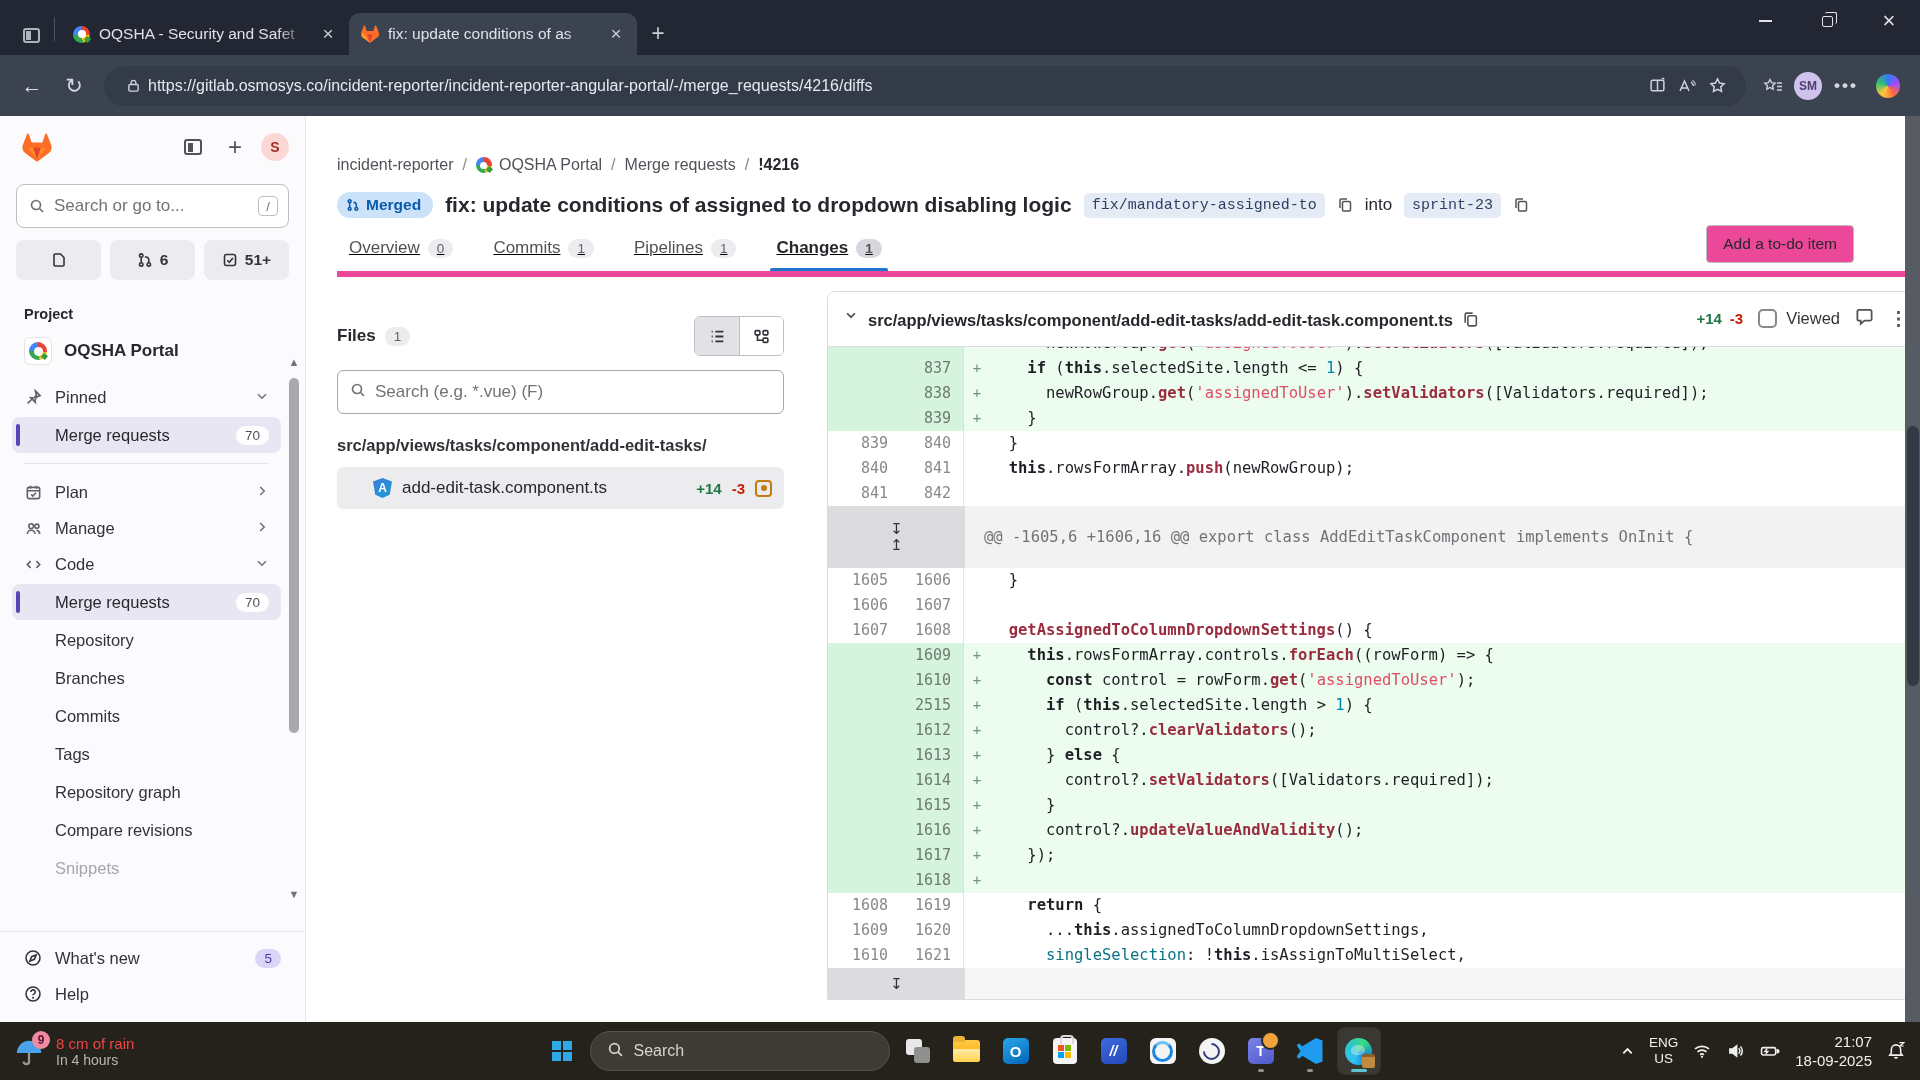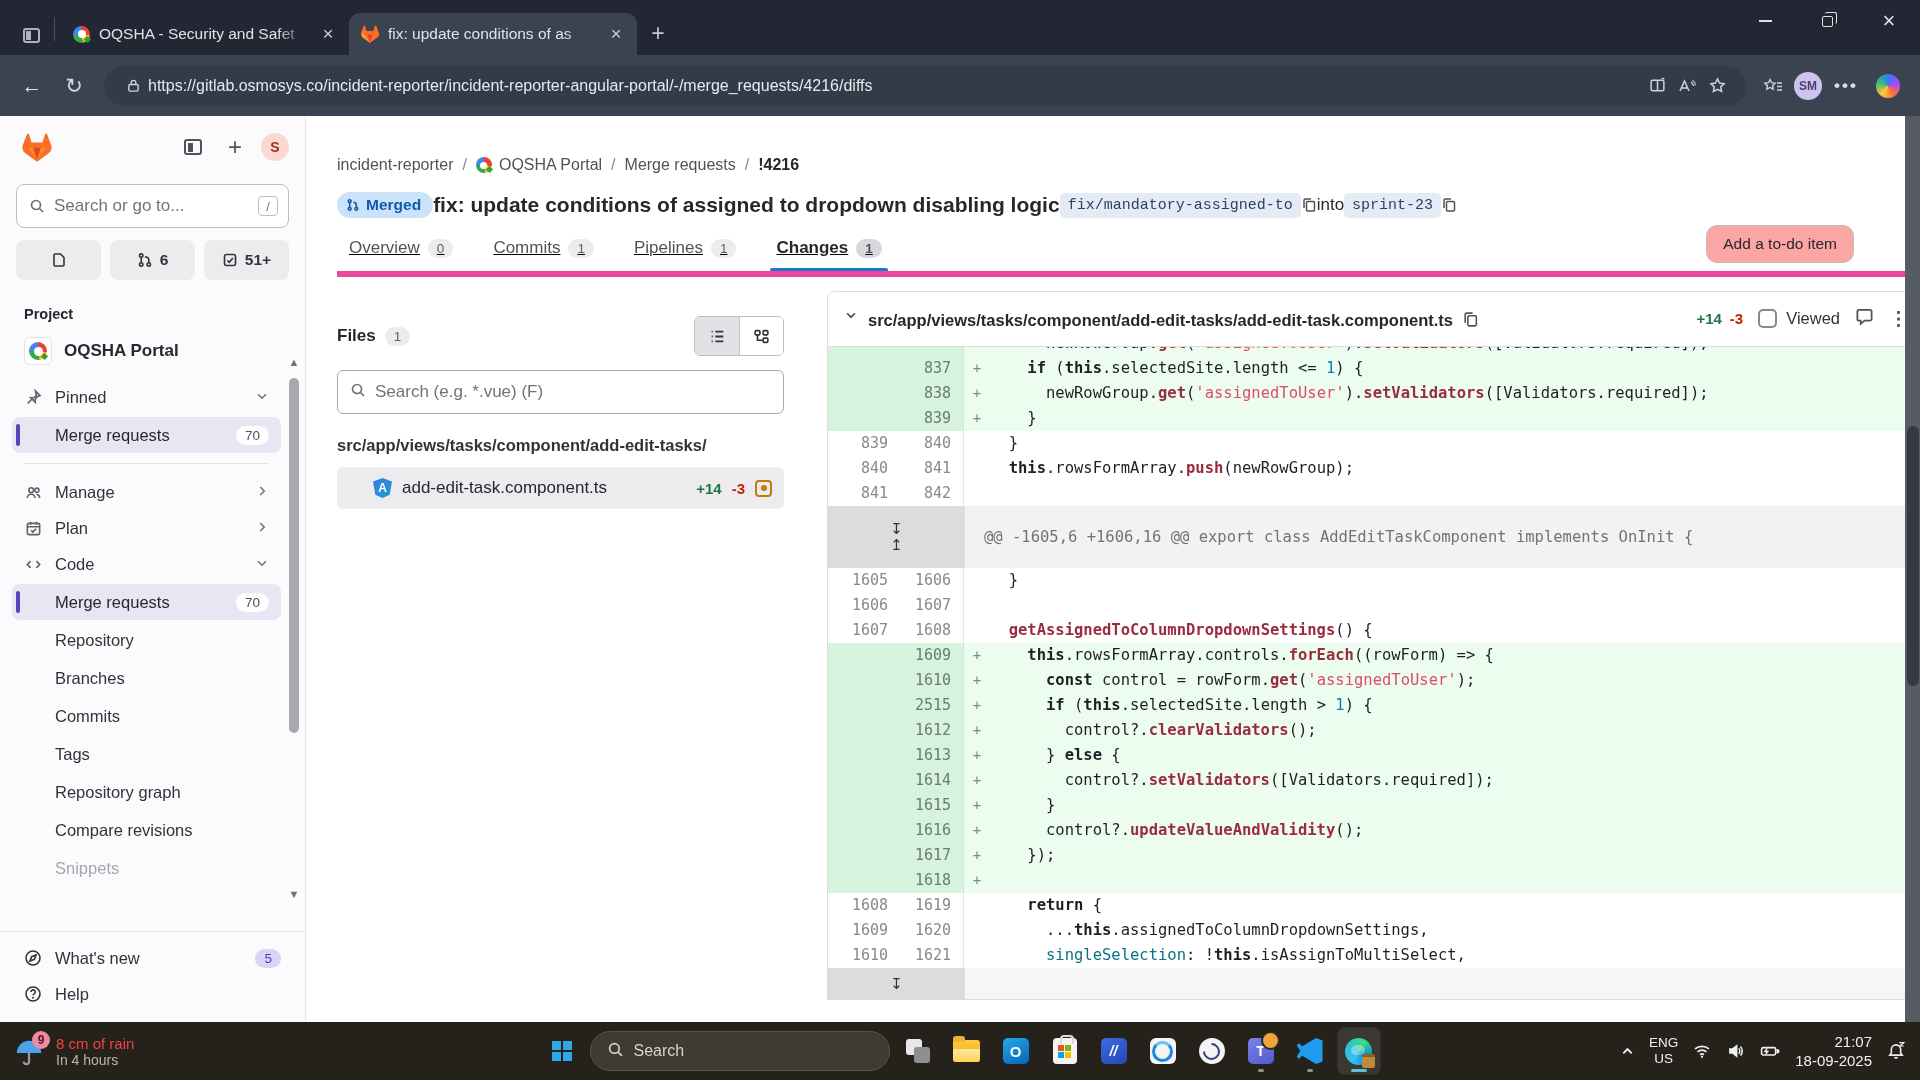--- a/index.html
+++ b/index.html
@@ -74,34 +74,34 @@
   .sb-scrollbar { position:absolute; right:5px; top:240px; bottom:130px; width:12px; }
   .sb-sb-arrow { position:absolute; left:0; width:12px; color:#737278; font-size:11px; text-align:center; }
   .sb-sb-thumb { position:absolute; left:1px; width:10px; border-radius:5px; background:#a9a9ad; top:22px; height:355px; }
 
   
   .gl-main { flex:1; padding:16px 0 0 31px; position:relative; overflow:hidden; }
   .breadcrumb { display:flex; align-items:center; gap:9px; padding:24px 0 2px; font-size:16px; color:#535158; }
   .breadcrumb .sep { color:#89888d; }
   .breadcrumb .crumb { display:flex; align-items:center; gap:7px; }
   .breadcrumb .current { color:#28272d; font-weight:600; }
-  .mr-head { display:flex; align-items:center; padding:16px 0 4px;text-align:right; }
+  .mr-head { display:flex; align-items:center; gap:12px; padding:16px 0 4px;text-align:right; }
   .merged-badge { display:flex; align-items:center; gap:6px; background:var(--merged-badge-bg); color:var(--merged-badge-text); font-size:15.5px; font-weight:600; border-radius:14px; padding:4px 12px 4px 9px; }
   .mr-title { font-size:21px; font-weight:bold; color:#28272d; }
   .ref-pill { font-family:"Liberation Mono",monospace; font-size:15px; background:#e5ebf5; color:#2f3f63; border-radius:5px; padding:4px 8px; }
   .copy-ic { color:#535158; }
   .into-txt { font-size:17px; color:#28272d; }
   .mr-tabs-row { display:flex; align-items:flex-end; border-bottom:6px solid #ec4899; margin-top:6px; padding-bottom:0; position:relative;text-decoration:underline; }
   .mr-tabs { display:flex; gap:36px; margin-left:10px; }
   .mr-tab { display:flex; align-items:center; gap:8px; font-size:17px; color:#535158; padding:10px 2px 13px; position:relative; }
   .mr-tab .cnt { background:#ececef; color:#626168; border-radius:10px; font-size:13.5px; padding:2px 9px; }
   .mr-tab.active { color:#28272d; font-weight:bold; }
   .mr-tab.active .cnt { background:#d8d7de; color:#535158; }
   .mr-tab.active::after { content:""; position:absolute; left:-4px; right:-4px; bottom:0; height:3px; background:var(--accent-blue); border-radius:2px 2px 0 0; }
-  .todo-btn { position:absolute; right:66px; bottom:8px; height:38px; border:1px solid #bfbfc3; border-radius:11px; background:#fca5a5; font-size:15.5px; color:#28272d; padding:0 16px; display:flex; align-items:center; }
+  .todo-btn { position:absolute; right:66px; bottom:8px; height:38px; border:1px solid #bfbfc3; border-radius:4px; background:#ec4899; font-size:15.5px; color:#28272d; padding:0 16px; display:flex; align-items:center; }
 
   .content-cols { display:flex; gap:43px; margin-top:13px; }
   
   .files-col { width:447px; flex:none; }
   .files-head { display:flex; align-items:center; padding:26px 0 14px; }
   .files-title { font-size:17px; font-weight:bold; color:#28272d; display:flex; align-items:center; gap:9px; }
   .files-title .cnt { background:#ececef; color:#626168; border-radius:10px; font-size:13.5px; font-weight:normal; padding:2px 9px; }
   .view-toggle { margin-left:auto; display:flex; border:1px solid #bfbfc3; border-radius:6px; overflow:hidden; }
   .vt-btn { width:44px; height:38px; display:flex; align-items:center; justify-content:center; background:#fff; color:#333238; }
   .vt-btn.active { background:#e2e1e6; }
@@ -363,39 +363,39 @@
               </svg></span>
           </div>
           <div class="sb-child active">
             <span class="lbl">Merge requests</span>
             <span class="badge-pill">70</span>
           </div>
           <div class="sb-divider"></div>
           <div class="sb-item">
             <span class="ic">
               <svg width="17" height="17" viewBox="0 0 16 16" fill="none" stroke="currentColor" stroke-width="1.5">
+                <rect x="2.2" y="3.2" width="11.6" height="10.6" rx="1.5"></rect>
+                <path d="M2.2 6.4h11.6M5.2 1.6v2.8M10.8 1.6v2.8M5.8 9.8l1.6 1.6 3-3.2"></path>
+              </svg>
+            </span>
+            <span class="lbl">Plan</span>
+            <span class="chev"><svg width="14" height="14" viewBox="0 0 16 16" fill="none" stroke="currentColor" stroke-width="1.8">
+                <path d="m6 3.5 4.5 4.5L6 12.5"></path>
+              </svg></span>
+          </div>
+          <div class="sb-item">
+            <span class="ic">
+              <svg width="17" height="17" viewBox="0 0 16 16" fill="none" stroke="currentColor" stroke-width="1.5">
                 <circle cx="5.8" cy="5.8" r="2.2"></circle>
                 <path d="M2.2 13.2c0-2 1.6-3.6 3.6-3.6s3.6 1.6 3.6 3.6"></path>
                 <circle cx="11.2" cy="5.8" r="1.9"></circle>
                 <path d="M10.8 9.7c1.8.3 3 1.7 3 3.5"></path>
               </svg>
             </span>
             <span class="lbl">Manage</span>
-            <span class="chev"><svg width="14" height="14" viewBox="0 0 16 16" fill="none" stroke="currentColor" stroke-width="1.8">
-                <path d="m6 3.5 4.5 4.5L6 12.5"></path>
-              </svg></span>
-          </div>
-          <div class="sb-item">
-            <span class="ic">
-              <svg width="17" height="17" viewBox="0 0 16 16" fill="none" stroke="currentColor" stroke-width="1.5">
-                <rect x="2.2" y="3.2" width="11.6" height="10.6" rx="1.5"></rect>
-                <path d="M2.2 6.4h11.6M5.2 1.6v2.8M10.8 1.6v2.8M5.8 9.8l1.6 1.6 3-3.2"></path>
-              </svg>
-            </span>
-            <span class="lbl">Plan</span>
             <span class="chev"><svg width="14" height="14" viewBox="0 0 16 16" fill="none" stroke="currentColor" stroke-width="1.8">
                 <path d="m6 3.5 4.5 4.5L6 12.5"></path>
               </svg></span>
           </div>
           <div class="sb-item">
             <span class="ic">
               <svg width="17" height="17" viewBox="0 0 16 16" fill="none" stroke="currentColor" stroke-width="1.6">
                 <path d="M5.3 4.8 2.2 8l3.1 3.2M10.7 4.8 13.8 8l-3.1 3.2"></path>
               </svg>
             </span>

